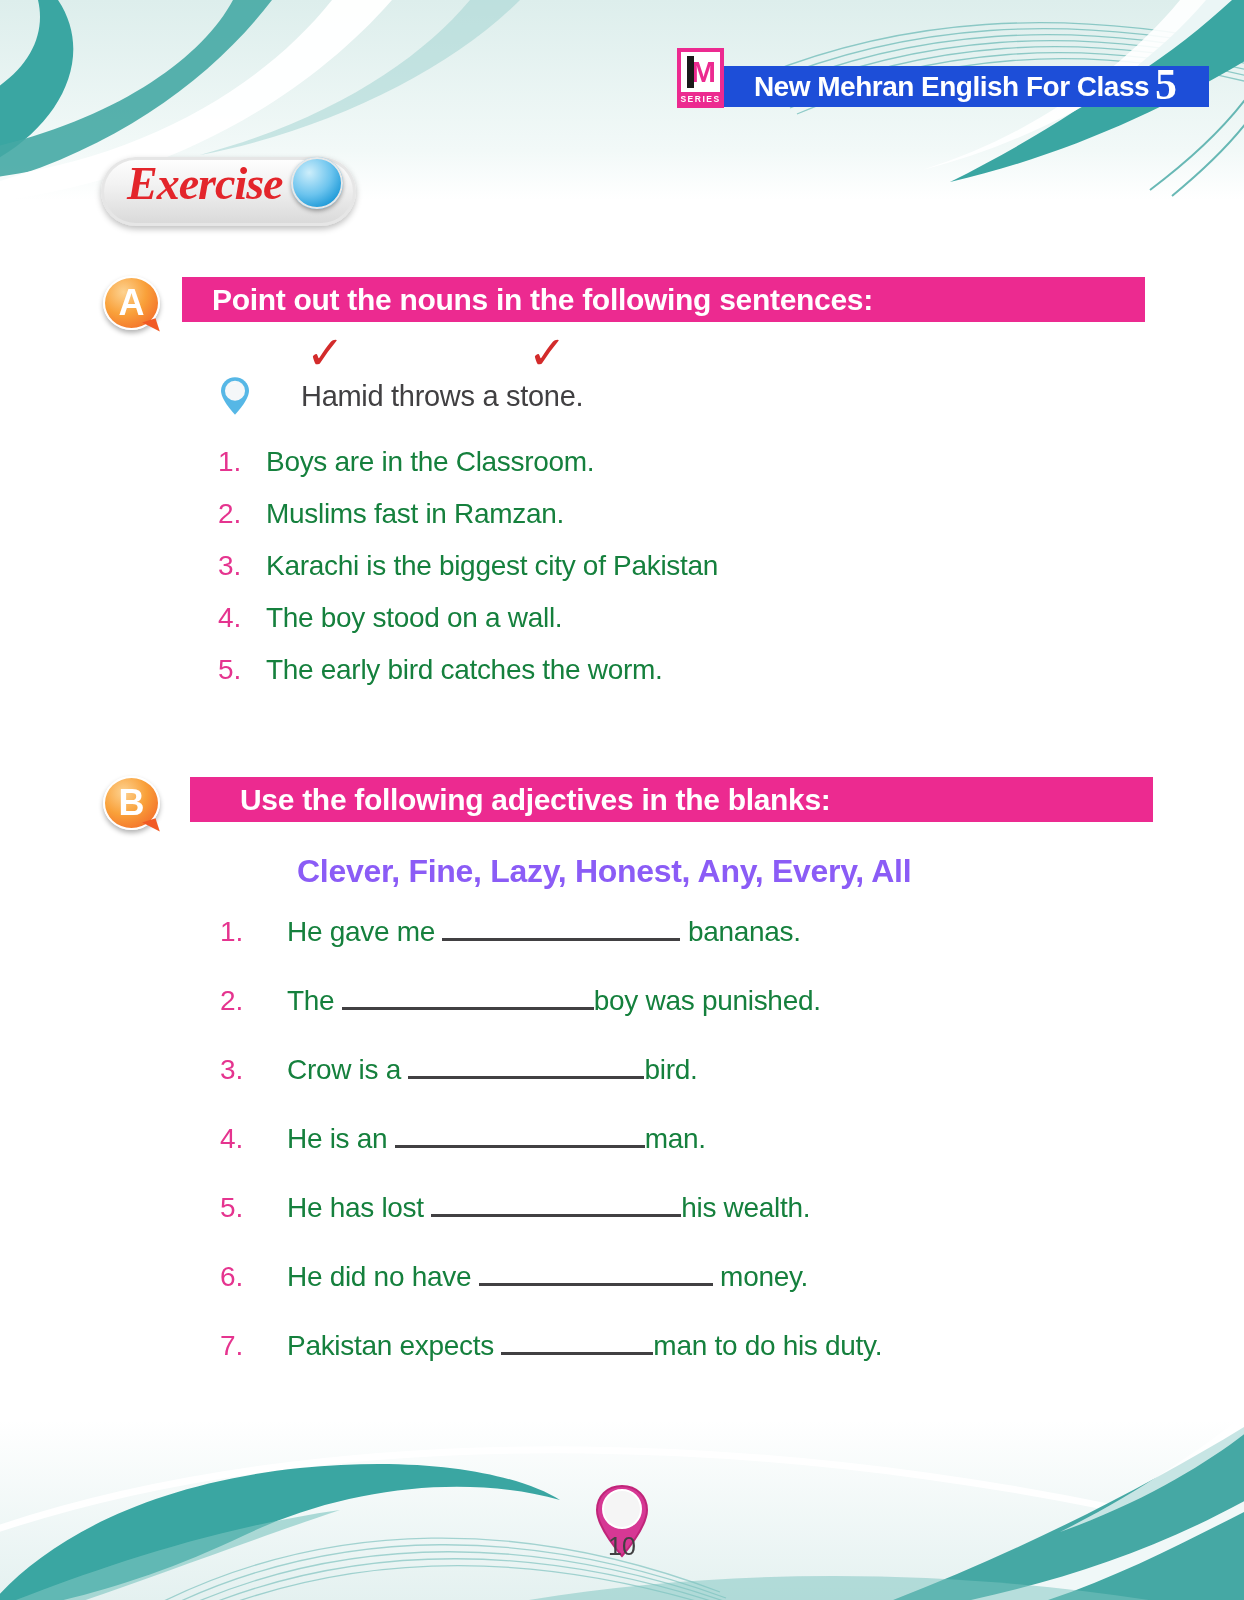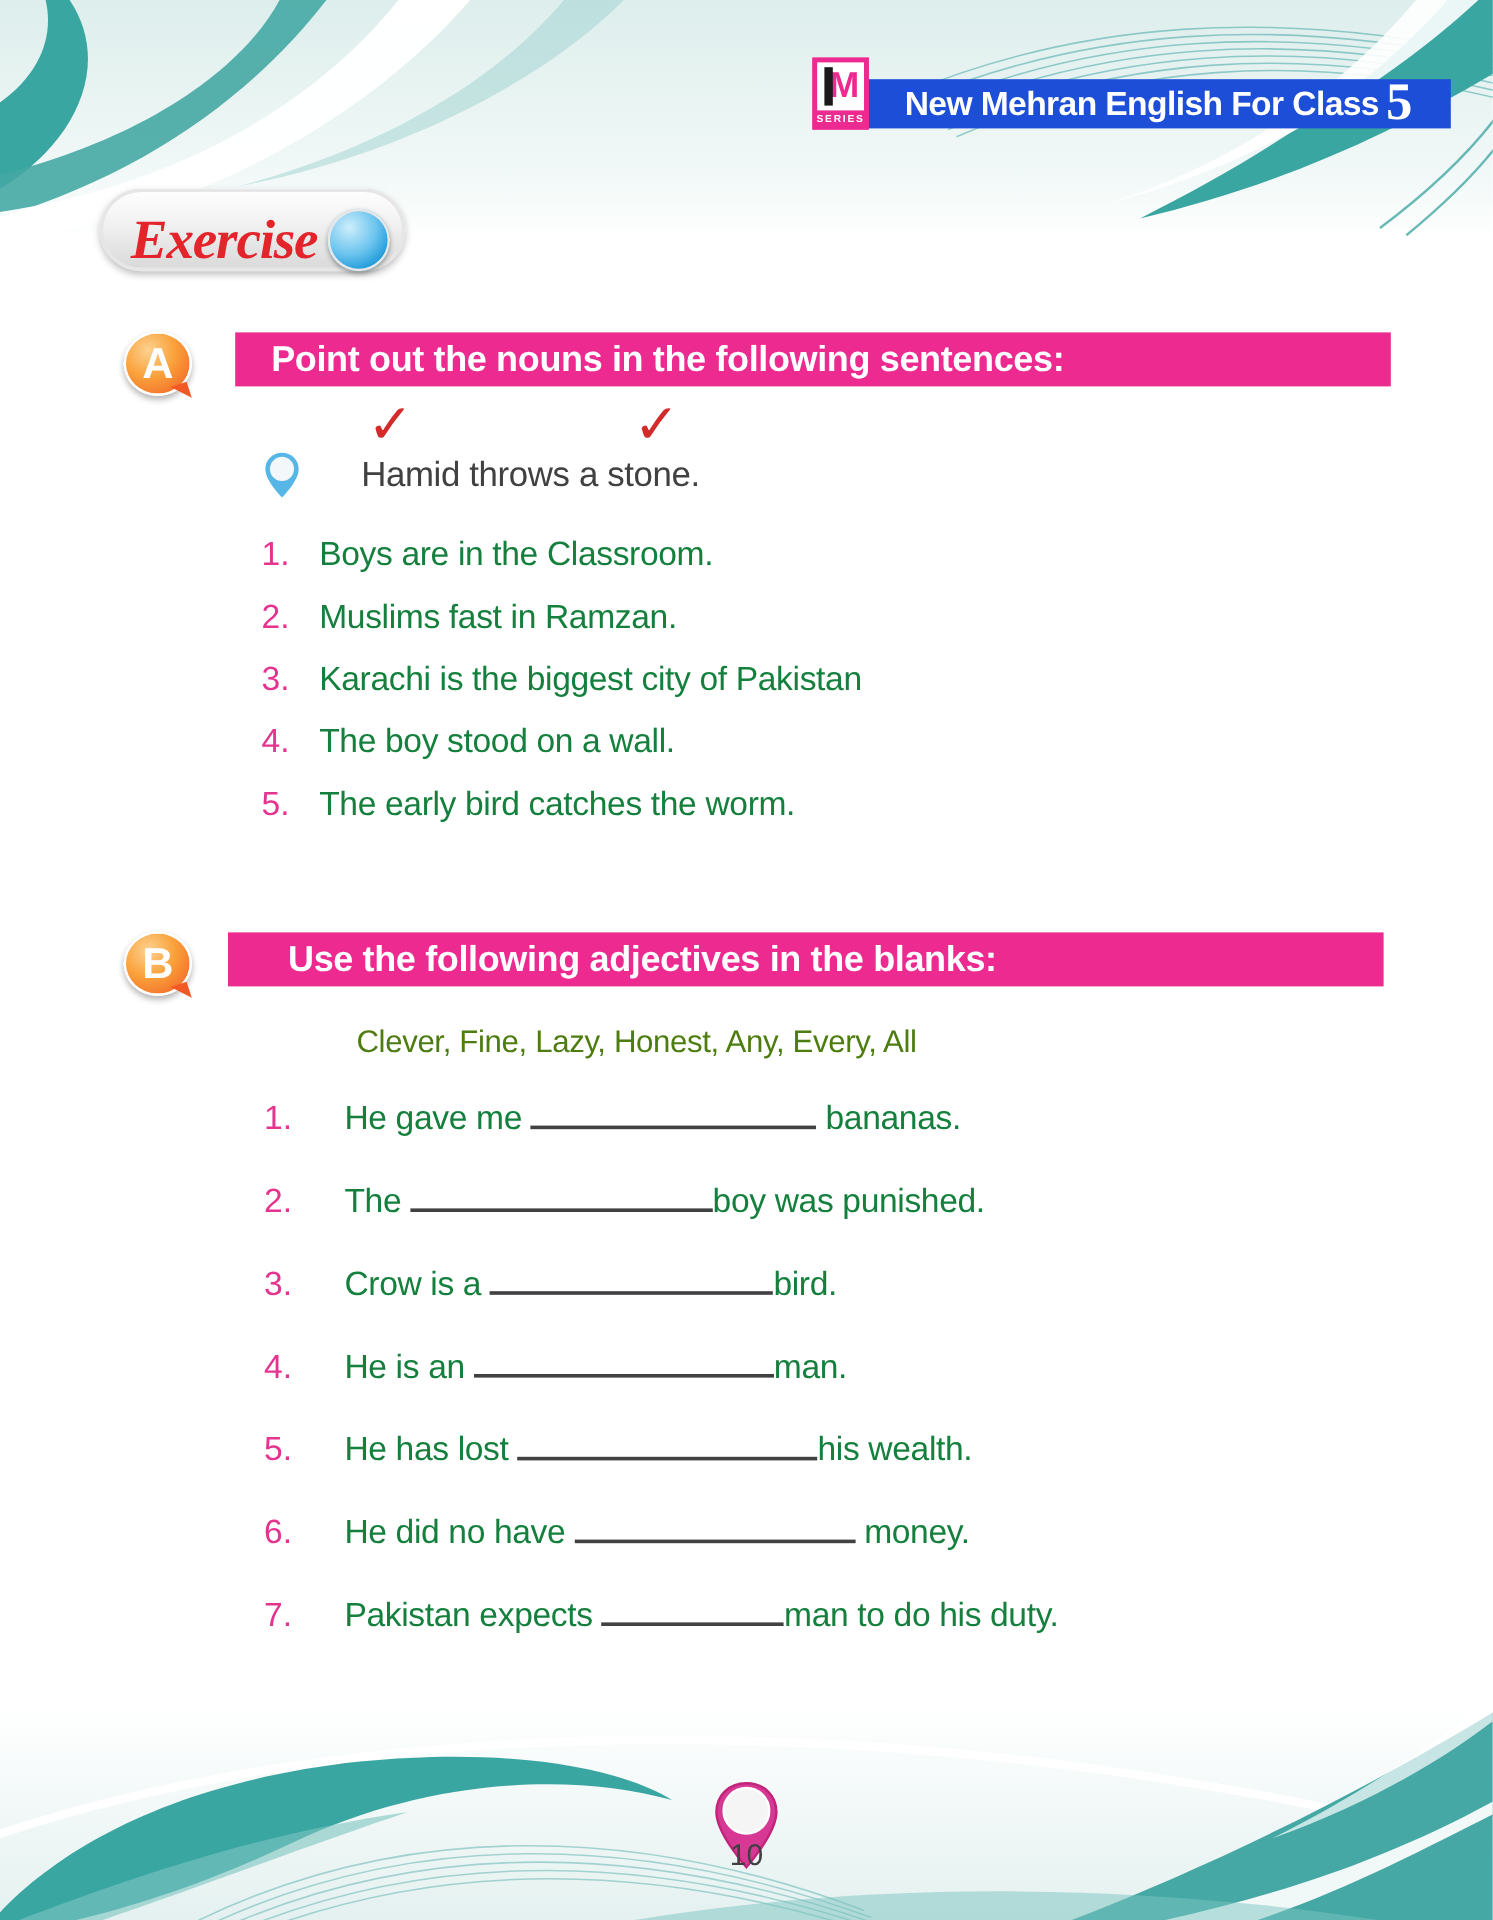--- a/index.html
+++ b/index.html
@@ -37,24 +37,24 @@
     font-weight:bold;font-size:30px;color:#ec2a90;line-height:1;margin-left:6px;
     font-family:"Liberation Sans",sans-serif;
   }
   .logo .logo-series{
     height:14px;color:#ffffff;font-size:8.5px;font-weight:bold;letter-spacing:1.5px;
     display:flex;align-items:center;justify-content:center;
   }
 
   
   .exercise-pill{
-    left:83px;top:157px;width:255px;height:69px;border-radius:40px;
+    left:101px;top:157px;width:255px;height:69px;border-radius:40px;
     background:linear-gradient(180deg,#ffffff 0%,#f2f2f2 40%,#d8d8d8 100%);
     box-shadow:0 3px 6px rgba(0,0,0,0.25), inset 0 0 0 3px #e6e6e6;
-    display:flex;align-items:flex-end;
+    display:flex;align-items:flex-start;
   }
   .exercise-pill .ex-label{
     font-family:"Liberation Serif",serif;font-style:italic;font-weight:bold;
     font-size:46px;color:#e3252b;margin-left:26px;letter-spacing:-1px;
   }
   .exercise-pill .ex-dot{
     width:52px;height:52px;border-radius:50%;margin-left:8px;
     background:radial-gradient(circle at 35% 30%,#cdeefb 0%,#6cc4ee 45%,#1e9ad8 75%,#137ab4 100%);
     box-shadow:0 2px 4px rgba(0,0,0,0.35), inset 0 0 0 2px #e8e8e8;
   }
@@ -95,21 +95,21 @@
   #list-a .row{height:32px;margin-bottom:20px;}
   #list-a .num{width:48px;}
   #list-b .row{height:40px;margin-bottom:29px;}
   #list-b .num{width:67px;}
   .blank{
     display:inline-block;border-bottom:3px solid #414042;height:24px;
     vertical-align:baseline;
   }
 
   .word-bank{
-    color:#4d7c0f;font-weight:normal;font-size:26px;letter-spacing:-0.3px;white-space:nowrap;
+    color:#8b5cf6;font-weight:bold;font-size:32px;letter-spacing:-0.3px;white-space:nowrap;
   }
 
   
   .page-pin{left:594px;top:1484px;width:56px;height:76px;}
   .page-pin .pin-num{
     position:absolute;left:0;top:10px;width:56px;text-align:center;
     font-size:25px;color:#414042;margin-top:38px;
   }
 </style>
 </head>
@@ -182,21 +182,21 @@
 </div>
 
 <div class="abs exercise-pill">
   <span class="ex-label">Exercise</span>
   <span class="ex-dot"></span>
 </div>
 
 <div class="abs badge-wrap" style="left:103px;top:276px">
   <div class="badge">A</div>
 </div>
-<div class="abs banner" style="left:196px;top:277px">
+<div class="abs banner" style="left:182px;top:277px">
   <span class="banner-text">Point out the nouns in the following sentences:</span>
 </div>
 
 <span class="abs check" style="left:306px;top:330px">✓</span>
 <span class="abs check" style="left:528px;top:330px">✓</span>
 
 <div class="abs example-row" style="left:221px;top:376px">
   <svg class="pin-icon" width="28" height="40" viewBox="0 0 24 32">
     <path d="M12 0C5.4 0 0 5.2 0 11.6 C0 20 12 32 12 32 S24 20 24 11.6 C24 5.2 18.6 0 12 0 Z" fill="#56b7e6"></path>
     <circle cx="12" cy="11.5" r="8.6" fill="#f4f7f9"></circle>

